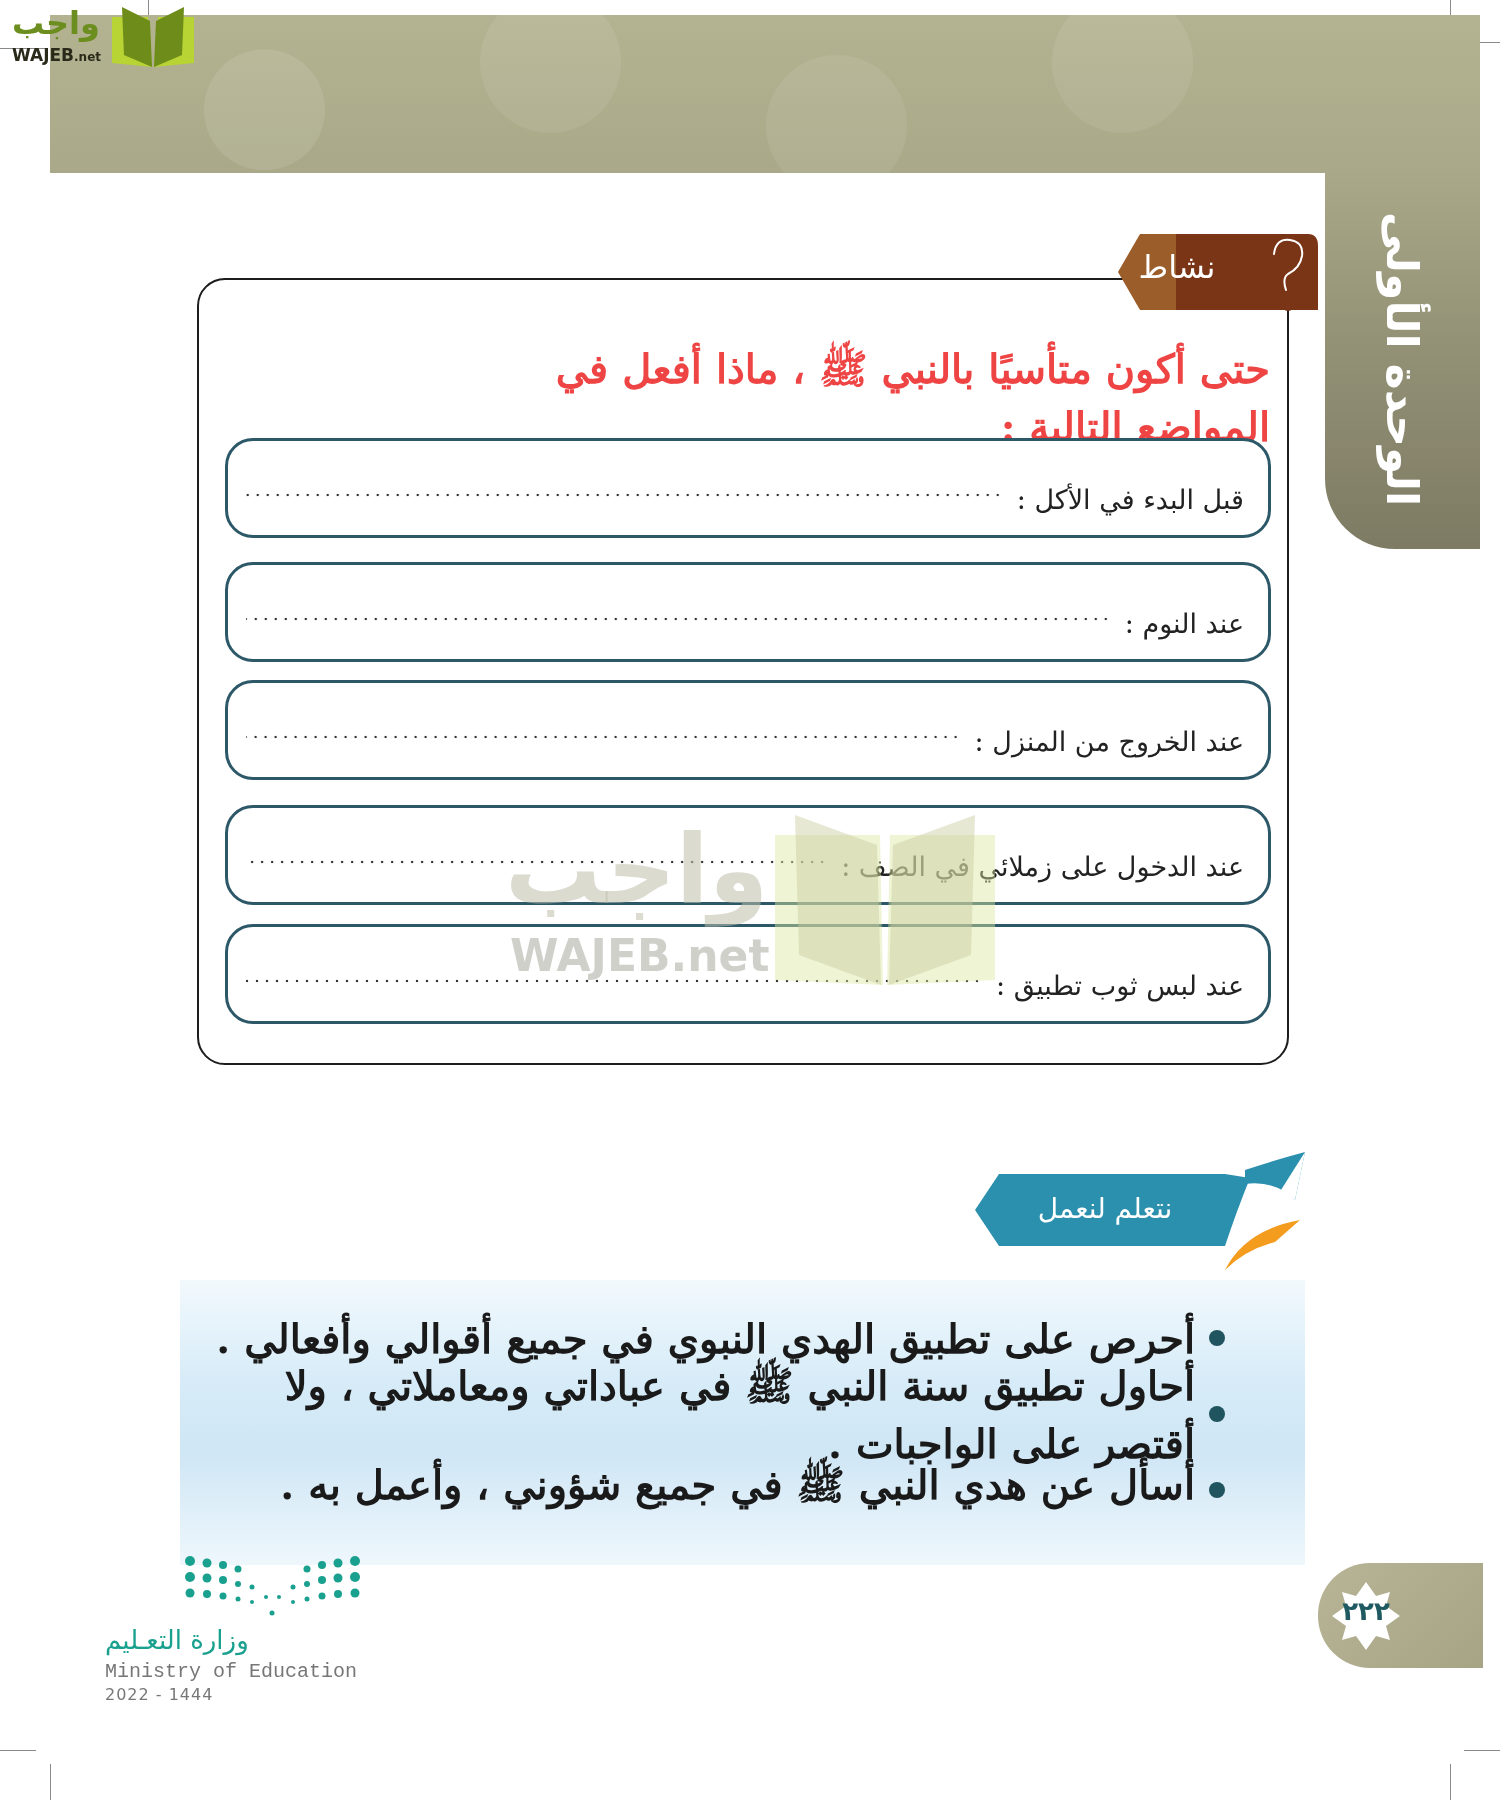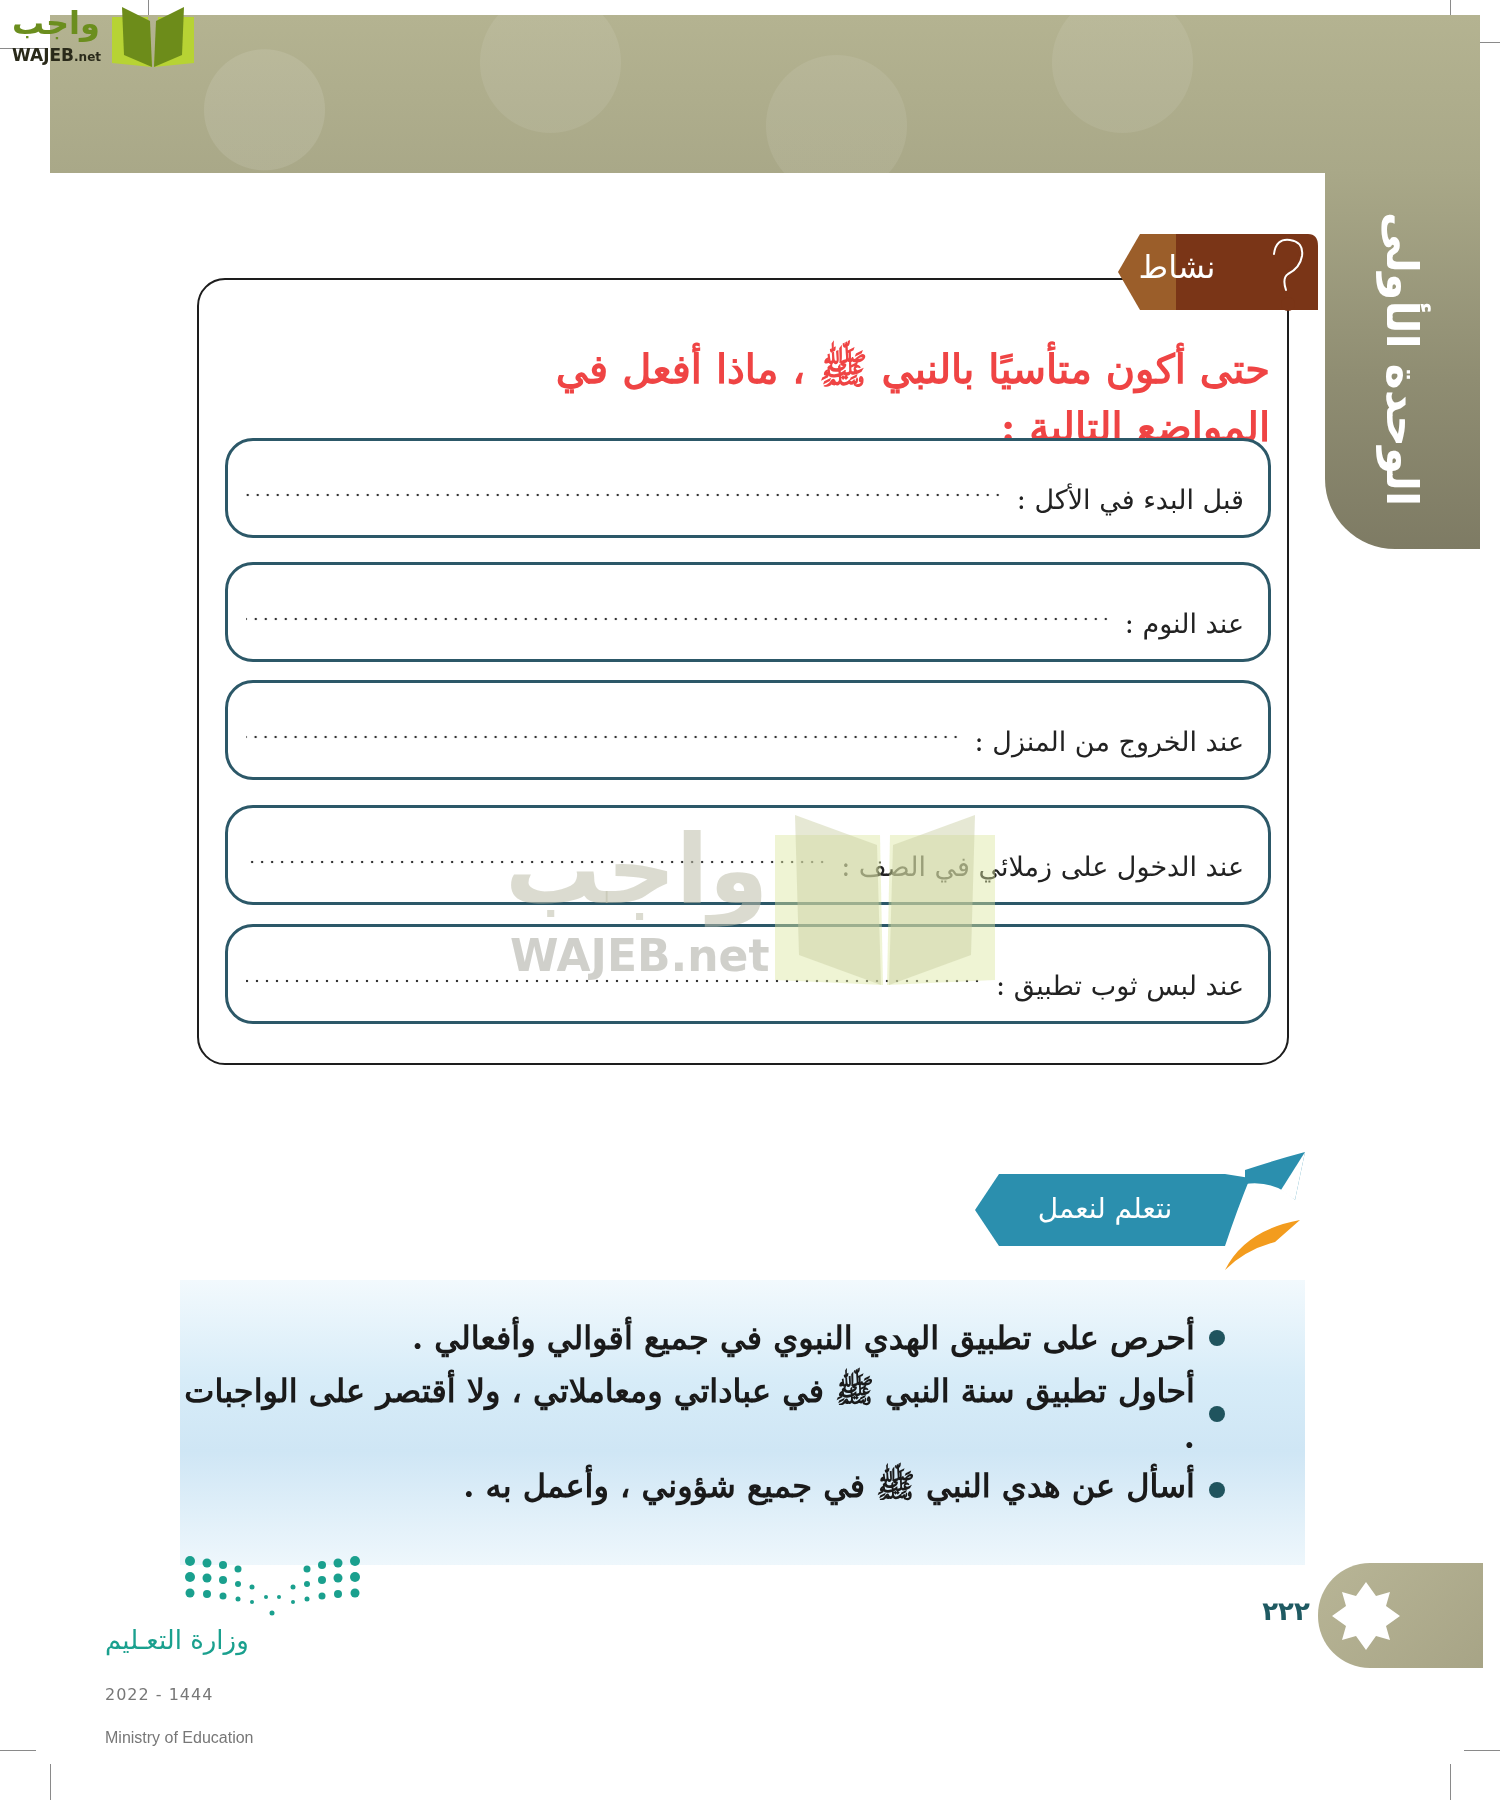--- a/index.html
+++ b/index.html
@@ -92,42 +92,42 @@
   }
 
   
   .bullet-bg {
     left:180px; top:1280px; width:1125px; height:285px;
     background:linear-gradient(180deg, #f2f9fd 0%, #d7ecf8 35%, #cfe6f5 60%, #eef7fc 100%);
   }
   .bullets { left:180px; top:1300px; width:1045px; direction:rtl; }
   .bullet {
     display:flex; align-items:center; direction:rtl;
-    height:76px; font-size:32px; font-weight:bold; color:#1a1a1a;
+    height:76px; font-size:40px; font-weight:bold; color:#1a1a1a;
   }
   .bullet-dot {
     width:16px; height:16px; border-radius:50%; background:#20545e;
     margin-left:14px; flex:none;
   }
 
   
   .moe-dots { left:185px; top:1555px; width:175px; height:65px; }
   .moe-ar { left:105px; top:1625px; font-family:"DejaVu Sans", sans-serif; font-size:26px; color:#1aa08e; }
-  .moe-en { left:105px; top:1729px; font-family:Liberation Sans, sans-serif; font-size:16px; color:#777; }
+  .moe-en { left:105px; top:1660px; font-family:Liberation Mono, monospace; font-size:20px; color:#777; }
   .moe-year { left:105px; top:1685px; font-family:"DejaVu Sans", sans-serif; font-size:16px; color:#777; letter-spacing:1px; }
 
   
   .page-tab {
     left:1318px; top:1563px; width:165px; height:105px;
     border-top-left-radius:52px; border-bottom-left-radius:52px;
     background:linear-gradient(135deg, #b8b596 0%, #a7a486 100%);
   }
   .page-star { left:1332px; top:1582px; width:68px; height:68px; }
   .page-num {
-    position:absolute; left:1252px; top:1596px; width:68px; text-align:center;
+    position:absolute; left:1332px; top:1596px; width:68px; text-align:center;
     font-family:"DejaVu Sans", sans-serif; font-weight:bold; font-size:26px; color:#1f5a62;
   }
 </style>
 </head>
 <body>
 
 <div class="crop" style="left:148px;top:0;width:1px;height:48px;"></div>
 <div class="crop" style="left:0;top:48px;width:48px;height:1px;"></div>
 <div class="crop" style="left:1450px;top:0;width:1px;height:30px;"></div>
 <div class="crop" style="left:1464px;top:42px;width:36px;height:1px;"></div>

